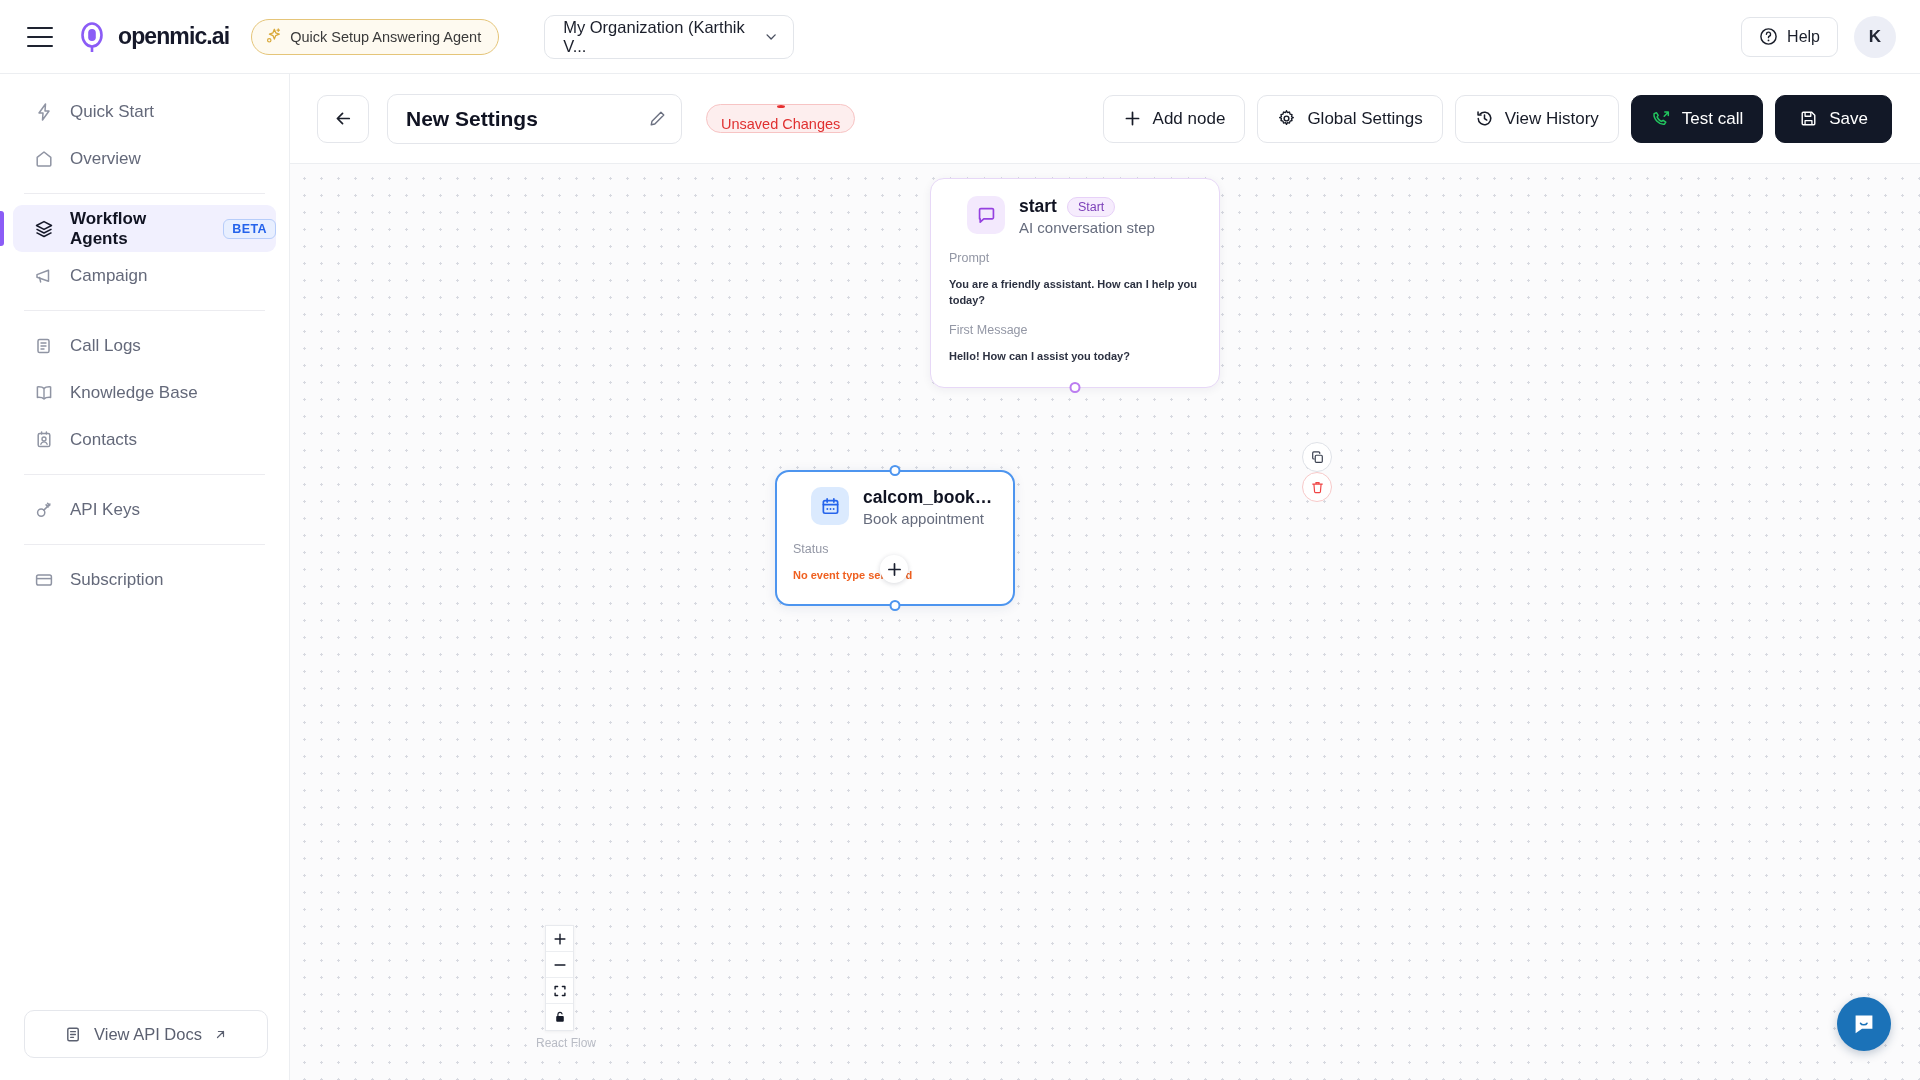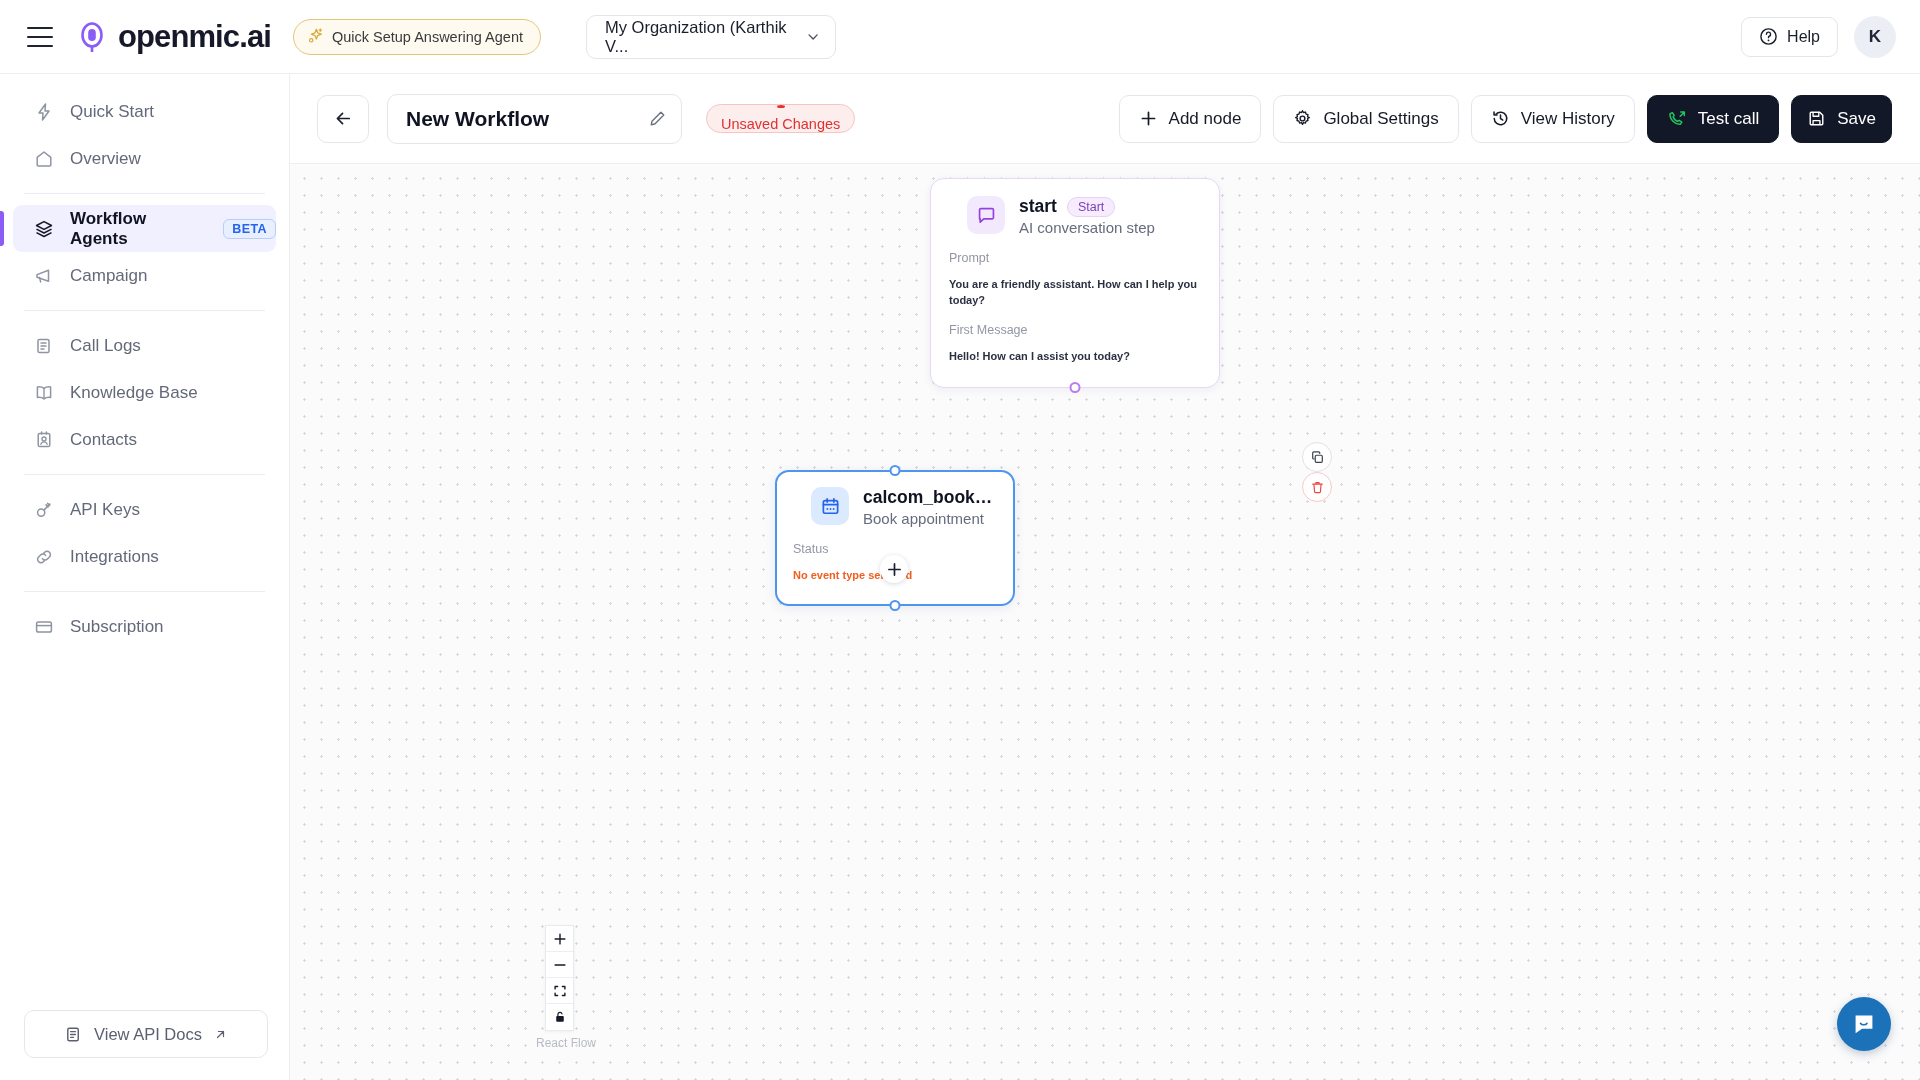--- a/index.html
+++ b/index.html
@@ -25,21 +25,21 @@
     width: 26px; height: 20px;
     margin-left: 27px; margin-right: 22px;
     display: flex; flex-direction: column; justify-content: space-between;
     cursor: pointer;
   }
   .hamburger span { display:block; height: 2px; width: 26px; background: #1e2330; border-radius: 2px; }
 
   .brand { display: flex; align-items: center; gap: 9px; }
   .brand-mark { width: 34px; height: 34px; display:block; }
   .brand-text {
-    font-size: 31px; font-weight: bold; letter-spacing: -0.9px;
+    font-size: 23px; font-weight: bold; letter-spacing: -0.9px;
     color: #16192a;
   }
 
   .quick-setup {
     margin-left: 22px;
     height: 36px; padding: 0 17px 0 13px;
     border: 1px solid #e5c579; border-radius: 999px;
     background: #fefaf0;
     display: flex; align-items: center; gap: 8px;
     font-size: 14.5px; color: #3a3a3a; cursor: pointer;
@@ -149,21 +149,21 @@
   .dot-red { width: 8px; height: 8px; border-radius:50%; background:#e63030; display:block; }
 
   .wf-actions { margin-left:auto; margin-right: 28px; display:flex; align-items:center; gap: 12px; }
   .tb-btn {
     height: 48px; padding: 0 19px;
     border: 1px solid #e4e6eb; border-radius: 10px; background:#fff;
     display:flex; align-items:center; gap: 11px;
     font-size: 17px; color:#171b27; cursor: pointer; white-space: nowrap;
   }
   .tb-btn.dark { background:#121827; border-color:#121827; color:#fff; }
-  .tb-btn.dark.save { padding: 0 15px; }
+  .tb-btn.dark.save { padding: 0 23px; }
 
   
   .canvas {
     position: absolute; top: 164px; left: 290px;
     width: 1630px; height: 916px;
     background-color: #fbfbfc;
     background-image: radial-gradient(#d7d9e0 1.1px, transparent 1.1px);
     background-size: 17px 17px;
     background-position: 6px 6px;
     overflow: hidden;
@@ -386,29 +386,20 @@
 
     <div class="nav-item">
       <span class="ico">
         <svg width="20" height="20" viewBox="0 0 20 20">
           <circle cx="7.2" cy="12.6" r="3.6" fill="none" stroke="currentColor" stroke-width="1.5"></circle>
           <path d="M9.9 10.1l6-6M13.6 3.4l2 2M12.1 4.9l2 2" fill="none" stroke="currentColor" stroke-width="1.5" stroke-linecap="round"></path>
         </svg>
       </span>
       <span>API Keys</span>
     </div>
-    <div class="nav-item">
-      <span class="ico">
-        <svg width="20" height="20" viewBox="0 0 20 20">
-          <path d="M8.4 11.6a3.3 3.3 0 0 0 5 .4l2-2a3.3 3.3 0 1 0-4.7-4.7l-1.1 1.1" fill="none" stroke="currentColor" stroke-width="1.5" stroke-linecap="round"></path>
-          <path d="M11.6 8.4a3.3 3.3 0 0 0-5-.4l-2 2a3.3 3.3 0 1 0 4.7 4.7l1.1-1.1" fill="none" stroke="currentColor" stroke-width="1.5" stroke-linecap="round"></path>
-        </svg>
-      </span>
-      <span>Integrations</span>
-    </div>
 
     <div class="nav-sep"></div>
 
     <div class="nav-item">
       <span class="ico">
         <svg width="20" height="20" viewBox="0 0 20 20">
           <rect x="2.6" y="5" width="14.8" height="10" rx="1.8" fill="none" stroke="currentColor" stroke-width="1.5"></rect>
           <path d="M2.6 8.6h14.8" stroke="currentColor" stroke-width="1.5"></path>
         </svg>
       </span>
@@ -431,21 +422,21 @@
 </div>
 
 <div class="wf-header">
   <div class="back-btn">
     <svg width="21" height="21" viewBox="0 0 22 22">
       <path d="M17 11H5M10 5.6L4.6 11 10 16.4" fill="none" stroke="currentColor" stroke-width="1.8" stroke-linecap="round" stroke-linejoin="round"></path>
     </svg>
   </div>
 
   <div class="wf-name-box">
-    <span class="wf-name">New Workflow</span>
+    <span class="wf-name">New Settings</span>
     <svg width="19" height="19" viewBox="0 0 20 20">
       <path d="M13.6 3.4l3 3L7.2 15.8l-3.8.8.8-3.8z" fill="none" stroke="#6b7080" stroke-width="1.45" stroke-linejoin="round"></path>
     </svg>
   </div>
 
   <div class="badge-unsaved">
     <span class="dot-red"></span>
     <span>Unsaved Changes</span>
   </div>
 

